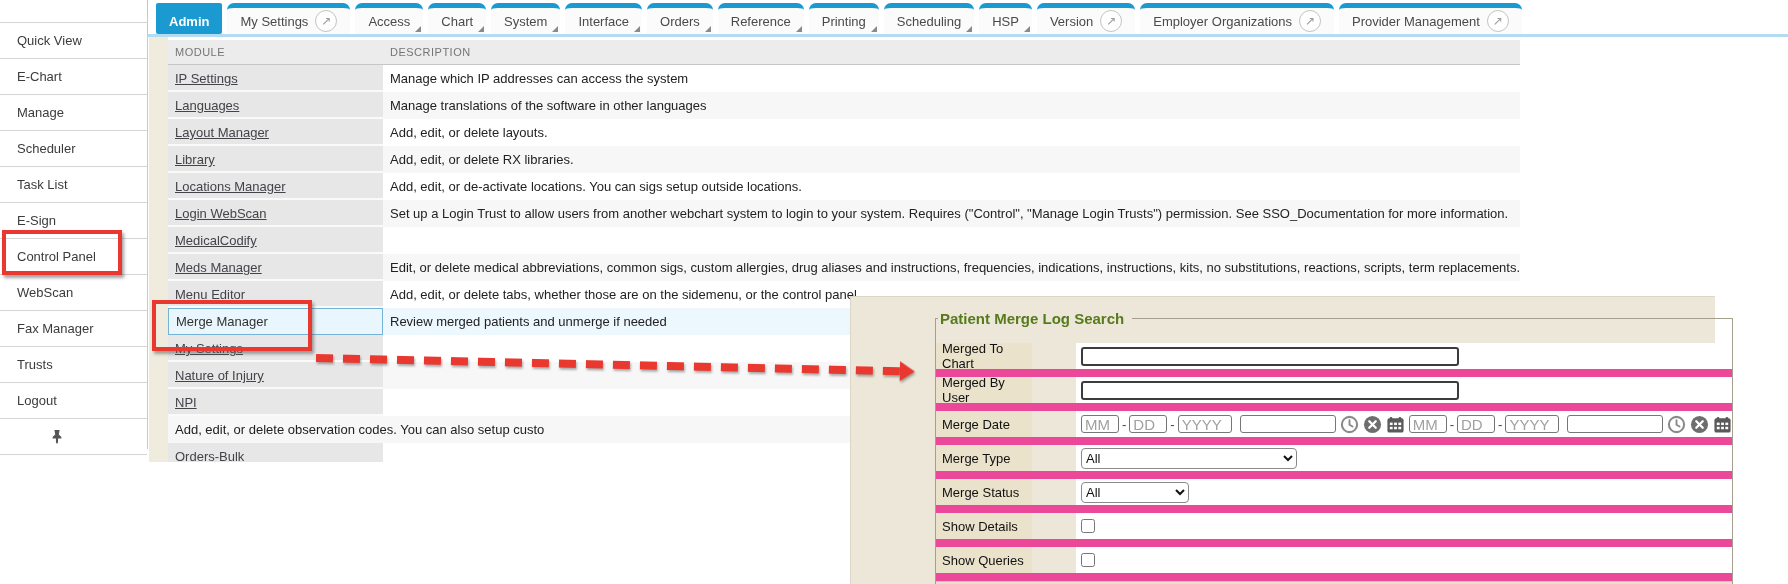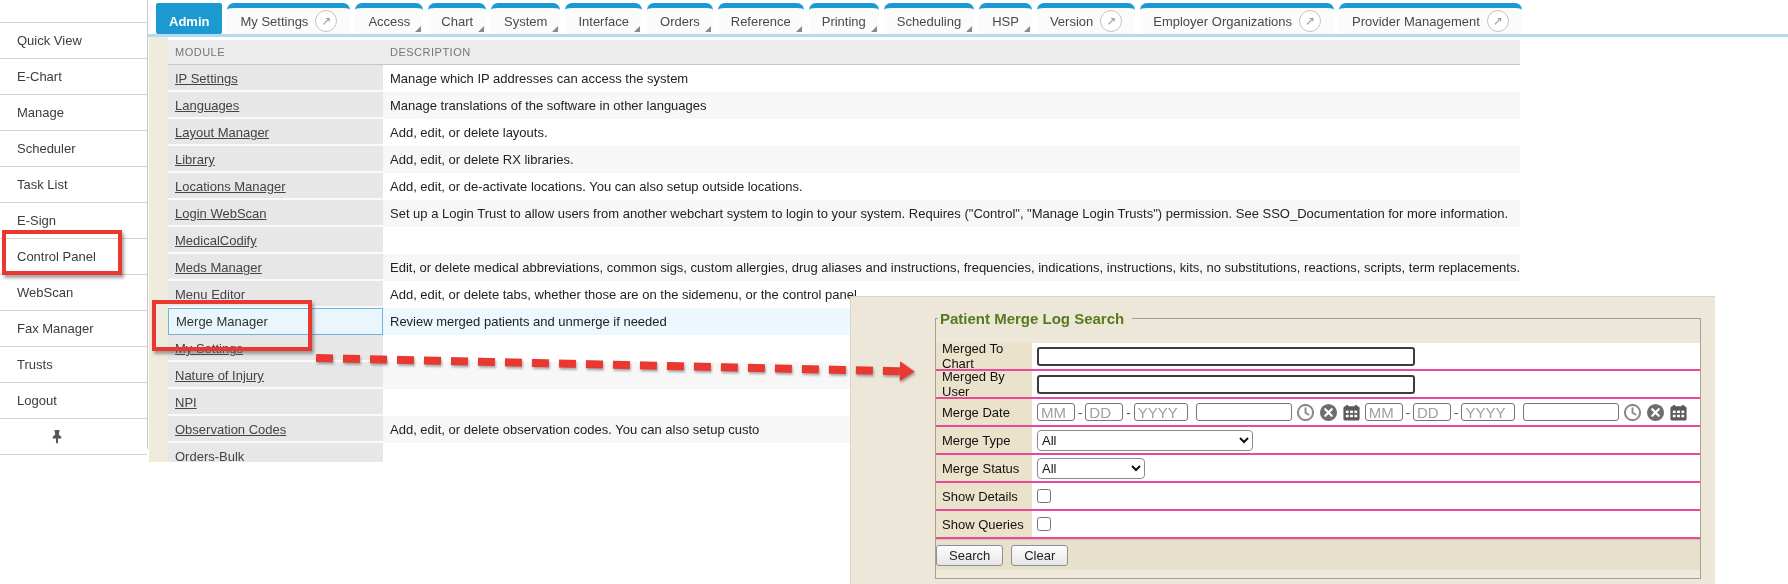--- a/index.html
+++ b/index.html
@@ -35,21 +35,21 @@
   .trow.odd .td-desc{background:#f7f7f7;}
   .trow.selected .td-mod{background:#e9f6fd;border:1px solid #74b2d8;border-bottom:1px solid #74b2d8;line-height:24px;}
   .trow.selected .td-mod a{text-decoration:none;color:#333;}
   .trow.selected .td-desc{background:#edf8fe;}
 
   
   .merge-panel{position:absolute;left:850px;top:296px;width:865px;height:288px;background:#ece7d8;border-top:1px solid #dcd6c6;border-left:1px solid #dcd6c6;box-sizing:border-box;}
   .merge-panel fieldset{margin:13px 14px 0 84px;border:1px solid #a59f8f;padding:0;}
   .merge-panel legend{font-weight:bold;font-size:15px;color:#567b1c;padding:0 8px 0 2px;margin-left:2px;}
   .form-gap{height:16px;}
-  .frow{display:flex;height:26px;border-bottom:2px solid #ec4899;}
+  .frow{display:flex;height:26px;border-bottom:8px solid #ec4899;gap:44px;}
   .flabel{width:96px;background:#eae2cb;font-size:13px;color:#111;display:flex;align-items:center;padding-left:6px;box-sizing:border-box;flex-shrink:0;}
   .fvalue{flex:1;background:#fff;display:flex;align-items:center;padding-left:5px;gap:4px;overflow:hidden;}
   .wide-input{width:368px;height:15px;border:2px solid #3c3c3c;border-radius:3px;font-size:13px;padding:0 3px;}
   .din{height:16px;border:1px solid #767676;border-radius:3px;font-size:15px;padding:0 3px;color:#555;}
   .din::placeholder{color:#a0a0a0;}
   .din.mm,.din.dd{width:30px;}
   .din.yyyy{width:46px;}
   .din.blank{width:88px;margin-left:4px;}
   .dash{color:#444;font-size:13px;margin:0 -1px;}
   .dicon{width:19px;height:19px;display:inline-flex;cursor:pointer;flex-shrink:0;}
@@ -177,21 +177,21 @@
         <div class="trow">
           <div class="td-mod"><a>Layout Manager</a></div>
           <div class="td-desc">Add, edit, or delete layouts.</div>
         </div>
         <div class="trow odd">
           <div class="td-mod"><a>Library</a></div>
           <div class="td-desc">Add, edit, or delete RX libraries.</div>
         </div>
         <div class="trow">
           <div class="td-mod"><a>Locations Manager</a></div>
-          <div class="td-desc">Add, edit, or de-activate locations. You can also setup outside locations.</div>
+          <div class="td-desc">Add, edit, or de-activate locations. You can sigs setup outside locations.</div>
         </div>
         <div class="trow odd">
           <div class="td-mod"><a>Login WebScan</a></div>
           <div class="td-desc">Set up a Login Trust to allow users from another webchart system to login to your system. Requires ("Control", "Manage Login Trusts") permission. See SSO_Documentation for more information.</div>
         </div>
         <div class="trow">
           <div class="td-mod"><a>MedicalCodify</a></div>
           <div class="td-desc"></div>
         </div>
         <div class="trow odd">
@@ -212,21 +212,20 @@
         </div>
         <div class="trow odd">
           <div class="td-mod"><a>Nature of Injury</a></div>
           <div class="td-desc"></div>
         </div>
         <div class="trow">
           <div class="td-mod"><a>NPI</a></div>
           <div class="td-desc"></div>
         </div>
         <div class="trow odd">
-          <div class="td-mod"><a>Observation Codes</a></div>
           <div class="td-desc">Add, edit, or delete observation codes. You can also setup custo</div>
         </div>
         <div class="trow">
           <div class="td-mod"><a>Orders-Bulk</a></div>
           <div class="td-desc"></div>
         </div>
       </div>
   </section>
 
   <section class="merge-panel">

